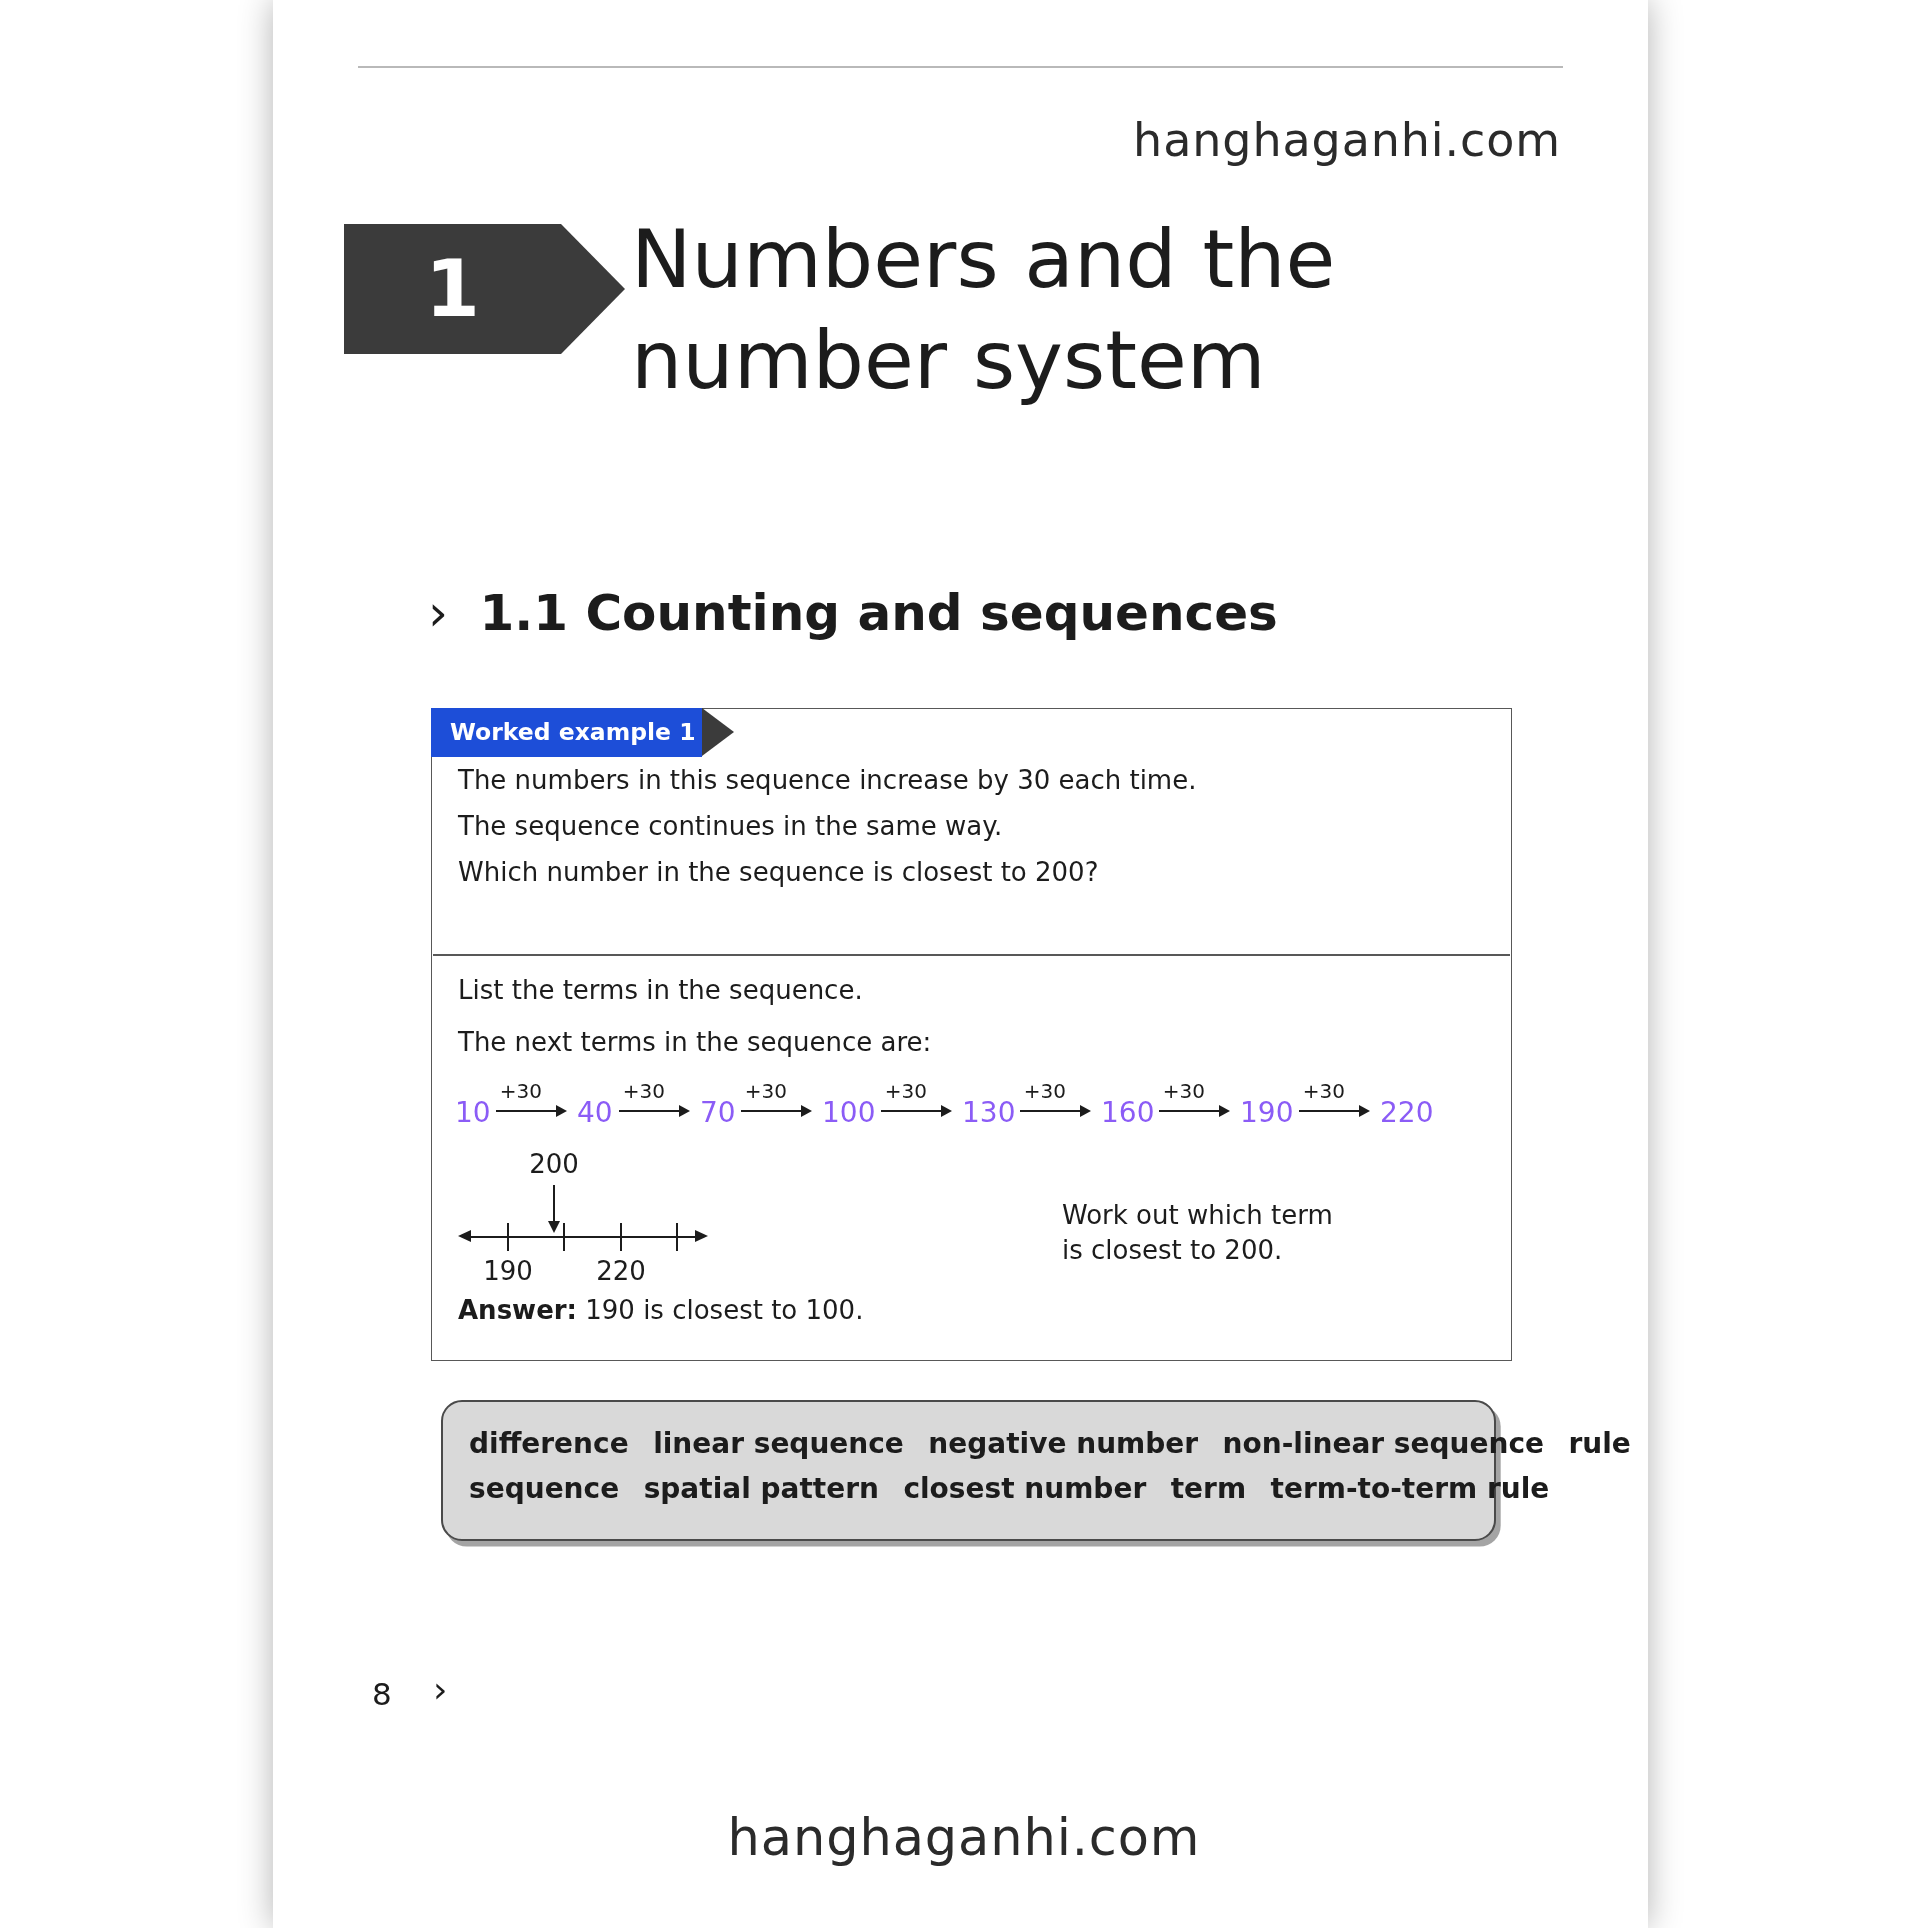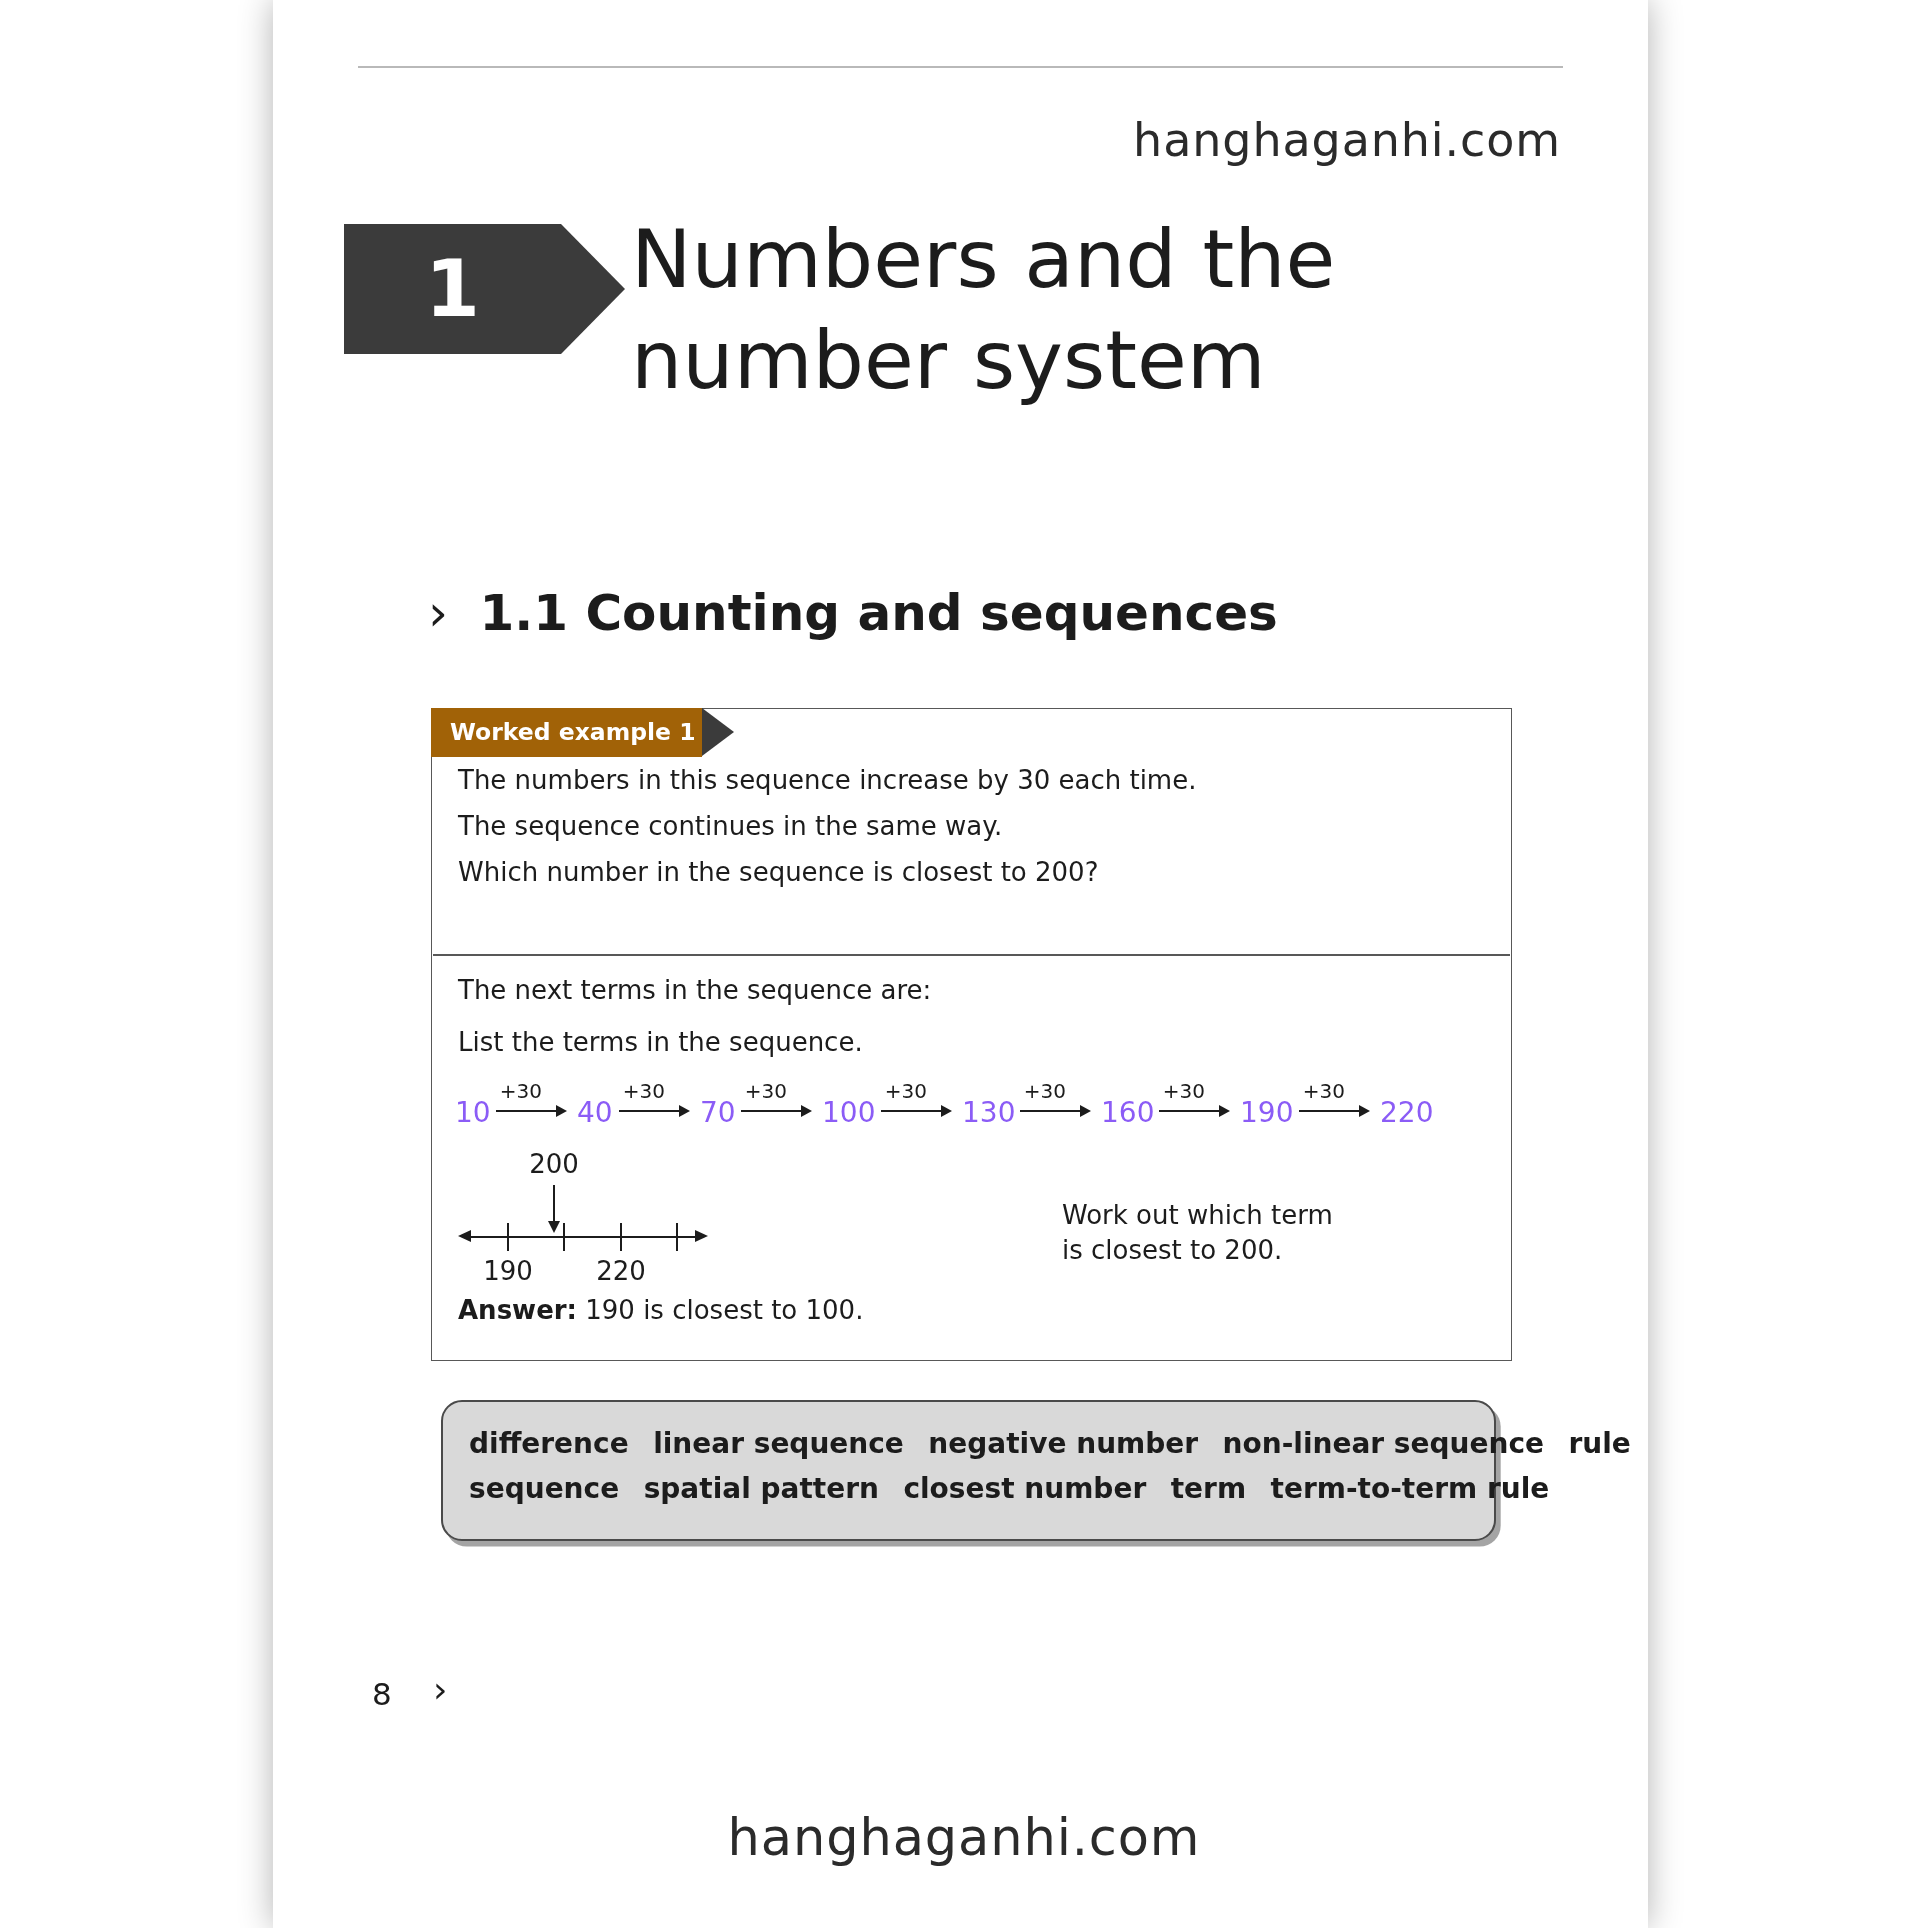--- a/index.html
+++ b/index.html
@@ -116,21 +116,21 @@
     border: 1.9px solid #585858;
     box-sizing: border-box;
     background: #ffffff;
   }
   .we-label {
     position: absolute;
     left: 158px;
     top: 708px;
     width: 271px;
     height: 49px;
-    background: #a16207;
+    background: #1d4ed8;
   }
   .we-label .arrow {
     position: absolute;
     left: 271px;
     top: 0;
     width: 0;
     height: 0;
     border-top: 24.5px solid transparent;
     border-bottom: 24.5px solid transparent;
     border-left: 32px solid #3b3b3b;
@@ -395,22 +395,22 @@
 
     <div class="we-q">
       <p>The numbers in this sequence increase by 30 each time.</p>
       <p>The sequence continues in the same way.</p>
       <p>Which number in the sequence is closest to 200?</p>
     </div>
 
     <div class="we-divider"></div>
 
     <div class="we-a">
+      <p>List the terms in the sequence.</p>
       <p>The next terms in the sequence are:</p>
-      <p>List the terms in the sequence.</p>
     </div>
 
     <div class="chain" id="chain">
         <div class="chain-term" style="left: 0px;">10</div>
         <div class="chain-step" style="left: 41px;">
           <div class="lbl">+30</div>
           <div class="line"></div>
           <div class="head"></div>
         </div>
         <div class="chain-term" style="left: 122px;">40</div>

